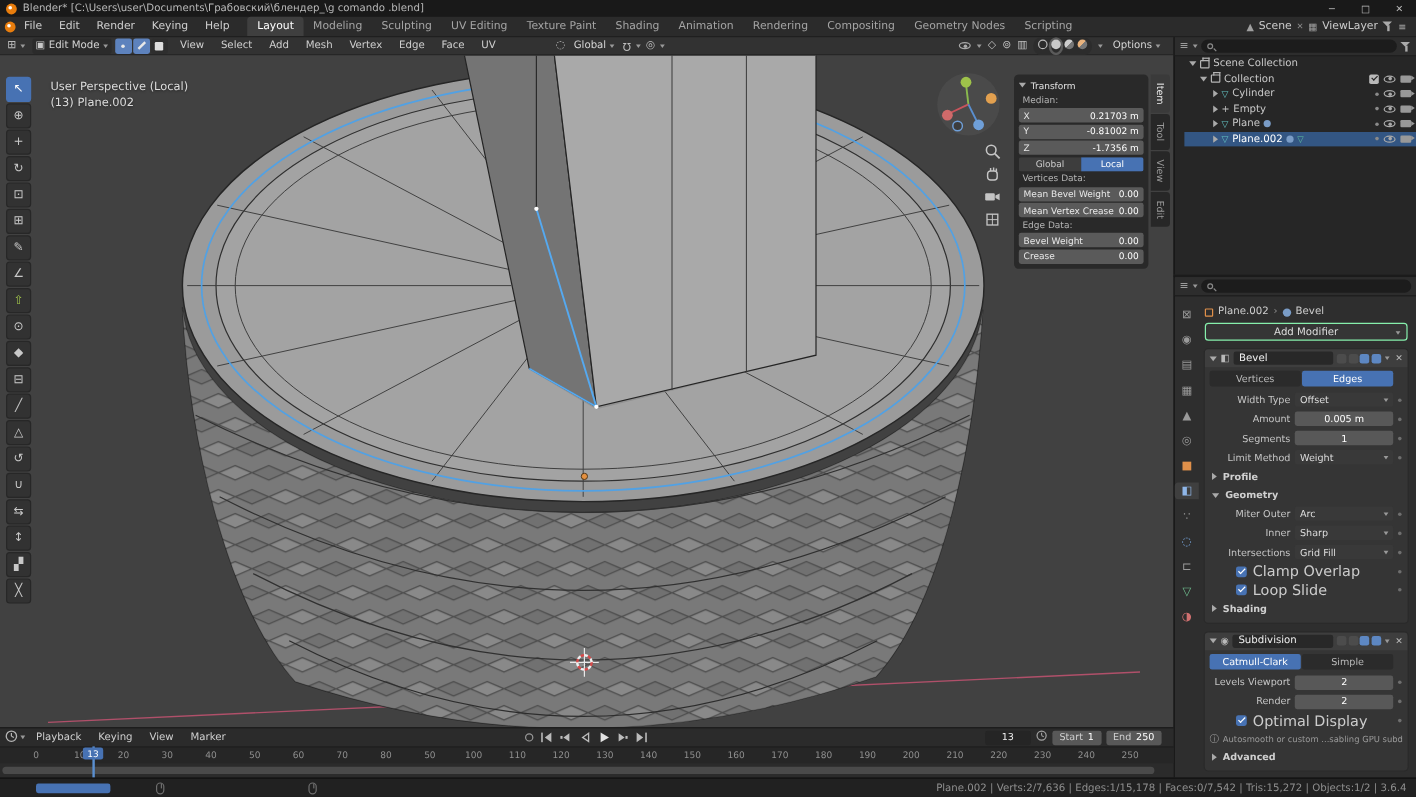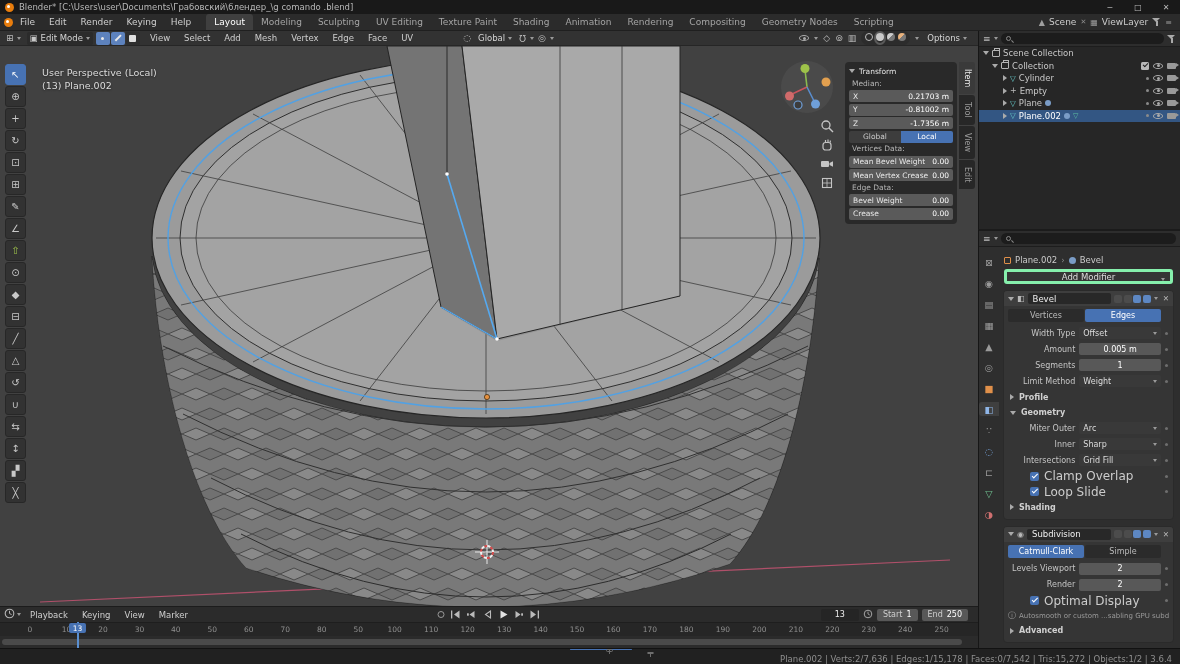--- a/index.html
+++ b/index.html
@@ -90,21 +90,21 @@
 
   
   .outliner { position:absolute; left:978px; top:31px; width:202px; height:198px; background:#262626; border-left:1px solid #161616; }
   .ed-header { height:16px; background:#2d2d2d; display:flex; align-items:center; gap:3px; padding:0 4px; border-bottom:1px solid #1d1d1d; }
   .search-box { flex:1; height:11px; background:#1c1c1c; border-radius:6px; display:flex; align-items:center; gap:3px; padding:0 5px; }
   .mag { width:5px; height:5px; border:1px solid #888; border-radius:50%; position:relative; flex:0 0 auto; }
   .mag::after { content:""; position:absolute; left:4px; top:4px; width:3px; height:1px; background:#888; transform:rotate(45deg); }
   .funnel { width:9px; height:8px; position:relative; flex:0 0 auto; }
   .funnel::before { content:""; position:absolute; left:0; top:0; border-left:4.5px solid transparent; border-right:4.5px solid transparent; border-top:4px solid #aaa; }
   .funnel::after { content:""; position:absolute; left:4px; top:3px; width:1.5px; height:5px; background:#aaa; }
-  .ol-row { height:12.5px; display:flex; align-items:center; gap:3px; padding-right:4px; color:#c8c8c8; font-size:8.5px; }
+  .ol-row { height:12.5px; display:flex; align-items:center; gap:3px; padding-right:4px; color:#c8c8c8; font-size:8.5px;margin-left:8px; }
   .ol-row.selected { background:#335683; color:#fff; }
   .ri { margin-left:auto; display:flex; gap:4px; align-items:center; }
   .dot { width:3px; height:3px; background:#8a8a8a; border-radius:50%; display:inline-block; }
   .i-col { width:8px; height:7px; border:1px solid #b5b5b5; border-radius:1px; position:relative; flex:0 0 auto; }
   .i-col::after { content:""; position:absolute; left:1px; top:-3px; width:4px; height:2px; border:1px solid #b5b5b5; border-bottom:none; }
   .ol-chk { width:8px; height:8px; background:#b9b9b9; border-radius:1.5px; position:relative; }
   .ol-chk::after { content:""; position:absolute; left:1.5px; top:1.5px; width:4px; height:2px; border-left:1.3px solid #222; border-bottom:1.3px solid #222; transform:rotate(-45deg); }
   .mesh-ic { color:#63c1c1; font-size:7.5px; }
   .empty-ic { color:#bdbdbd; font-size:8px; }
   .bdg-mod { width:6px; height:6px; border-radius:50%; background:#7a9cc6; display:inline-block; }
@@ -117,21 +117,21 @@
   .ptab.active { background:#3f3f3f; border-radius:3px 0 0 3px; width:20px; color:#8fb6e8; }
   .props-tabs .ptab:nth-child(7) { color:#e0904a; }
   .props-tabs .ptab:nth-child(10) { color:#79a8e0; }
   .props-tabs .ptab:nth-child(12) { color:#6fbf8f; }
   .props-tabs .ptab:nth-child(13) { color:#d07070; }
   .props-content { position:absolute; left:20px; top:19px; right:0; bottom:0; padding:3px 5px 0 3px; }
   .breadcrumb { display:flex; align-items:center; gap:4px; height:14px; color:#ccc; padding-left:2px; }
   .bc-obj { width:7px; height:7px; border:1px solid #e0904a; border-radius:1px; display:inline-block; }
   .bc-mod { width:7px; height:7px; border-radius:50%; background:#7a9cc6; display:inline-block; }
   .bc-sep { color:#888; }
-  .add-mod-btn { height:15px; background:#353535; border:3px solid #86efac; border-radius:3px; display:flex; align-items:center; justify-content:center; color:#ddd; position:relative; margin:2px 2px 6px 2px; }
+  .add-mod-btn { height:15px; background:#353535; border:1px solid #86efac; border-radius:3px; display:flex; align-items:center; justify-content:center; color:#ddd; position:relative; margin:2px 2px 6px 2px; }
   .add-mod-btn .dda { position:absolute; right:5px; top:6px; }
 
   .mod-panel { background:#353535; border:1px solid #2a2a2a; border-radius:4px; margin:0 1px 6px 1px; overflow:hidden; }
   .mod-head { height:15px; background:#3e3e3e; display:flex; align-items:center; gap:3px; padding:0 4px; }
   .mod-ic { color:#b9b9b9; font-size:8px; }
   .mod-name { background:#282828; border-radius:2px; padding:0 5px; height:11px; display:flex; align-items:center; color:#eee; flex:1; }
   .mini-toggles { display:flex; gap:1.5px; }
   .mini-tg { width:8px; height:8px; border-radius:2px; background:#4c4c4c; }
   .mini-tg.on { background:#5d87c2; }
   .mod-x { color:#bbb; font-size:7.5px; padding-left:2px; }
@@ -165,21 +165,21 @@
   .tl-frame { background:#252525; border-radius:2px; height:12px; min-width:38px; display:flex; align-items:center; justify-content:center; color:#eee; font-size:8px; }
   .tl-ruler { position:relative; height:14px; background:#262626; border-top:1px solid #1e1e1e; }
   .ticks { position:absolute; left:18px; right:24px; top:2px; display:flex; justify-content:space-between; color:#8f8f8f; font-size:7.5px; }
   .tick { width:24px; text-align:center; }
   .tl-scroll { position:relative; height:12px; }
   .hscroll { position:absolute; left:2px; right:16px; top:3px; height:6px; background:#4a4a4a; border-radius:3px; }
   .playhead { position:absolute; left:77px; top:15px; width:1.5px; height:27px; background:#5a8fd0; }
   .playhead-label { position:absolute; left:69px; top:16px; width:17px; height:10px; background:#4772b3; border-radius:2px; color:#fff; display:flex; align-items:center; justify-content:center; font-size:7.5px; }
 
   
-  .statusbar { position:absolute; left:0; top:648px; width:1180px; height:16px; background:#212121; border-top:1px solid #121212; display:flex; align-items:center; padding:0 8px; color:#8f8f8f; font-size:8.5px;flex-direction:column; }
+  .statusbar { position:absolute; left:0; top:648px; width:1180px; height:16px; background:#212121; border-top:1px solid #121212; display:flex; align-items:center; padding:0 8px; color:#8f8f8f; font-size:8.5px; }
   .progress { width:62px; height:8px; background:#4772b3; border-radius:2px; margin-left:22px; }
   .mouse { width:7px; height:10px; border:1px solid #6e6e6e; border-radius:3.5px; position:relative; }
   .mouse::after { content:""; position:absolute; left:2.6px; top:0; width:1px; height:4px; background:#6e6e6e; }
   .m1 { margin-left:38px; } .m2 { margin-left:120px; }
   .status-text { margin-left:auto; white-space:nowrap; }
 </style>
 </head>
 <body>
 
 <div id="root">

